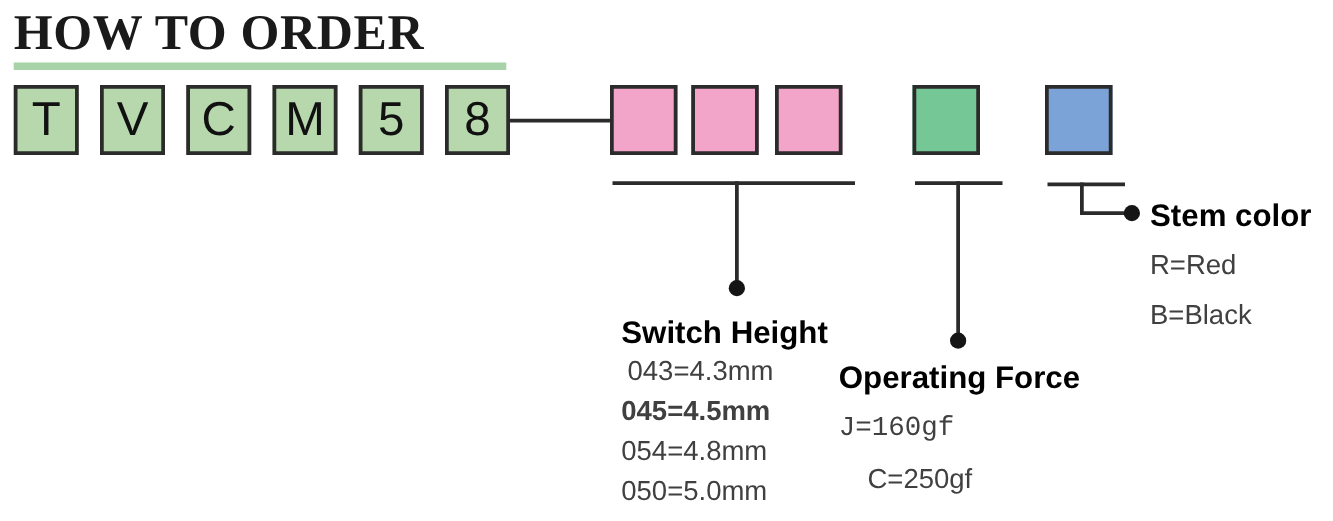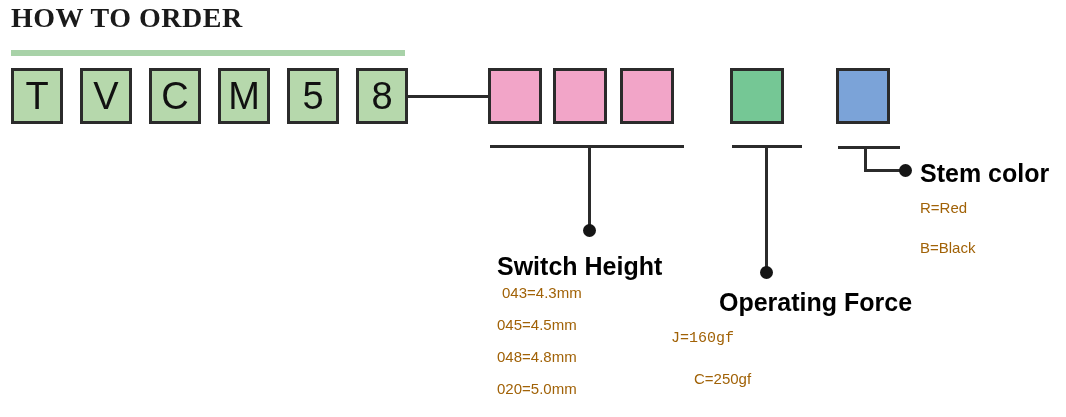--- a/index.html
+++ b/index.html
@@ -16,21 +16,21 @@
     color: #000000;
   }
 
   
   #page-title {
     position: absolute;
     left: 11px;
     top: 2px;
     font-family: "Liberation Serif", serif;
     font-weight: bold;
-    font-size: 28px;
+    font-size: 40px;
     letter-spacing: 0.5px;
     color: #1a1a1a;
     white-space: nowrap;
   }
   #title-underline {
     position: absolute;
     left: 11px;
     top: 50px;
     width: 394px;
     height: 6px;
@@ -84,22 +84,22 @@
     font-family: "Liberation Sans", sans-serif;
     font-weight: bold;
     font-size: 25px;
     color: #000000;
     white-space: nowrap;
   }
   .ann-line {
     position: absolute;
     font-family: "Liberation Sans", sans-serif;
     font-weight: normal;
-    font-size: 15px;
-    color: #a16207;
+    font-size: 22px;
+    color: #404040;
     white-space: nowrap;
   }
 </style>
 </head>
 <body>
 
 <div id="page-title">HOW TO ORDER</div>
 <div id="title-underline"></div>
 
 <div class="code-box" style="left:11px;">T</div>
@@ -125,23 +125,23 @@
 <div class="vline" style="left:765px; top:145px; width:3px; height:130px;"></div>
 <div class="dot" style="left:760px; top:266px;"></div>
 
 <div class="hline" style="left:838px; top:146px; width:62px; height:3px;"></div>
 <div class="vline" style="left:864px; top:146px; width:3px; height:26px;"></div>
 <div class="hline" style="left:864px; top:169px; width:40px; height:3px;"></div>
 <div class="dot" style="left:899px; top:164px;"></div>
 
 <div class="ann-title" style="left:497px; top:252px;text-align:center;">Switch Height</div>
 <div class="ann-line" style="left:502px; top:284px;">043=4.3mm</div>
-<div class="ann-line" style="left:497px; top:316px;">045=4.5mm</div>
-<div class="ann-line" style="left:497px; top:348px;">048=4.8mm</div>
-<div class="ann-line" style="left:497px; top:380px;">020=5.0mm</div>
+<div class="ann-line" style="left:497px; top:316px;font-weight:bold;">045=4.5mm</div>
+<div class="ann-line" style="left:497px; top:348px;">054=4.8mm</div>
+<div class="ann-line" style="left:497px; top:380px;">050=5.0mm</div>
 
-<div class="ann-title" style="left:671px; top:288px;margin-left:48px;">Operating Force</div>
+<div class="ann-title" style="left:671px; top:288px;">Operating Force</div>
 <div class="ann-line" style="left:671px; top:330px;font-family:Liberation Mono, monospace;">J=160gf</div>
 <div class="ann-line" style="left:694px; top:370px;">C=250gf</div>
 
 <div class="ann-title" style="left:920px; top:159px;">Stem color</div>
 <div class="ann-line" style="left:920px; top:199px;">R=Red</div>
 <div class="ann-line" style="left:920px; top:239px;">B=Black</div>
 
 </body></html>

